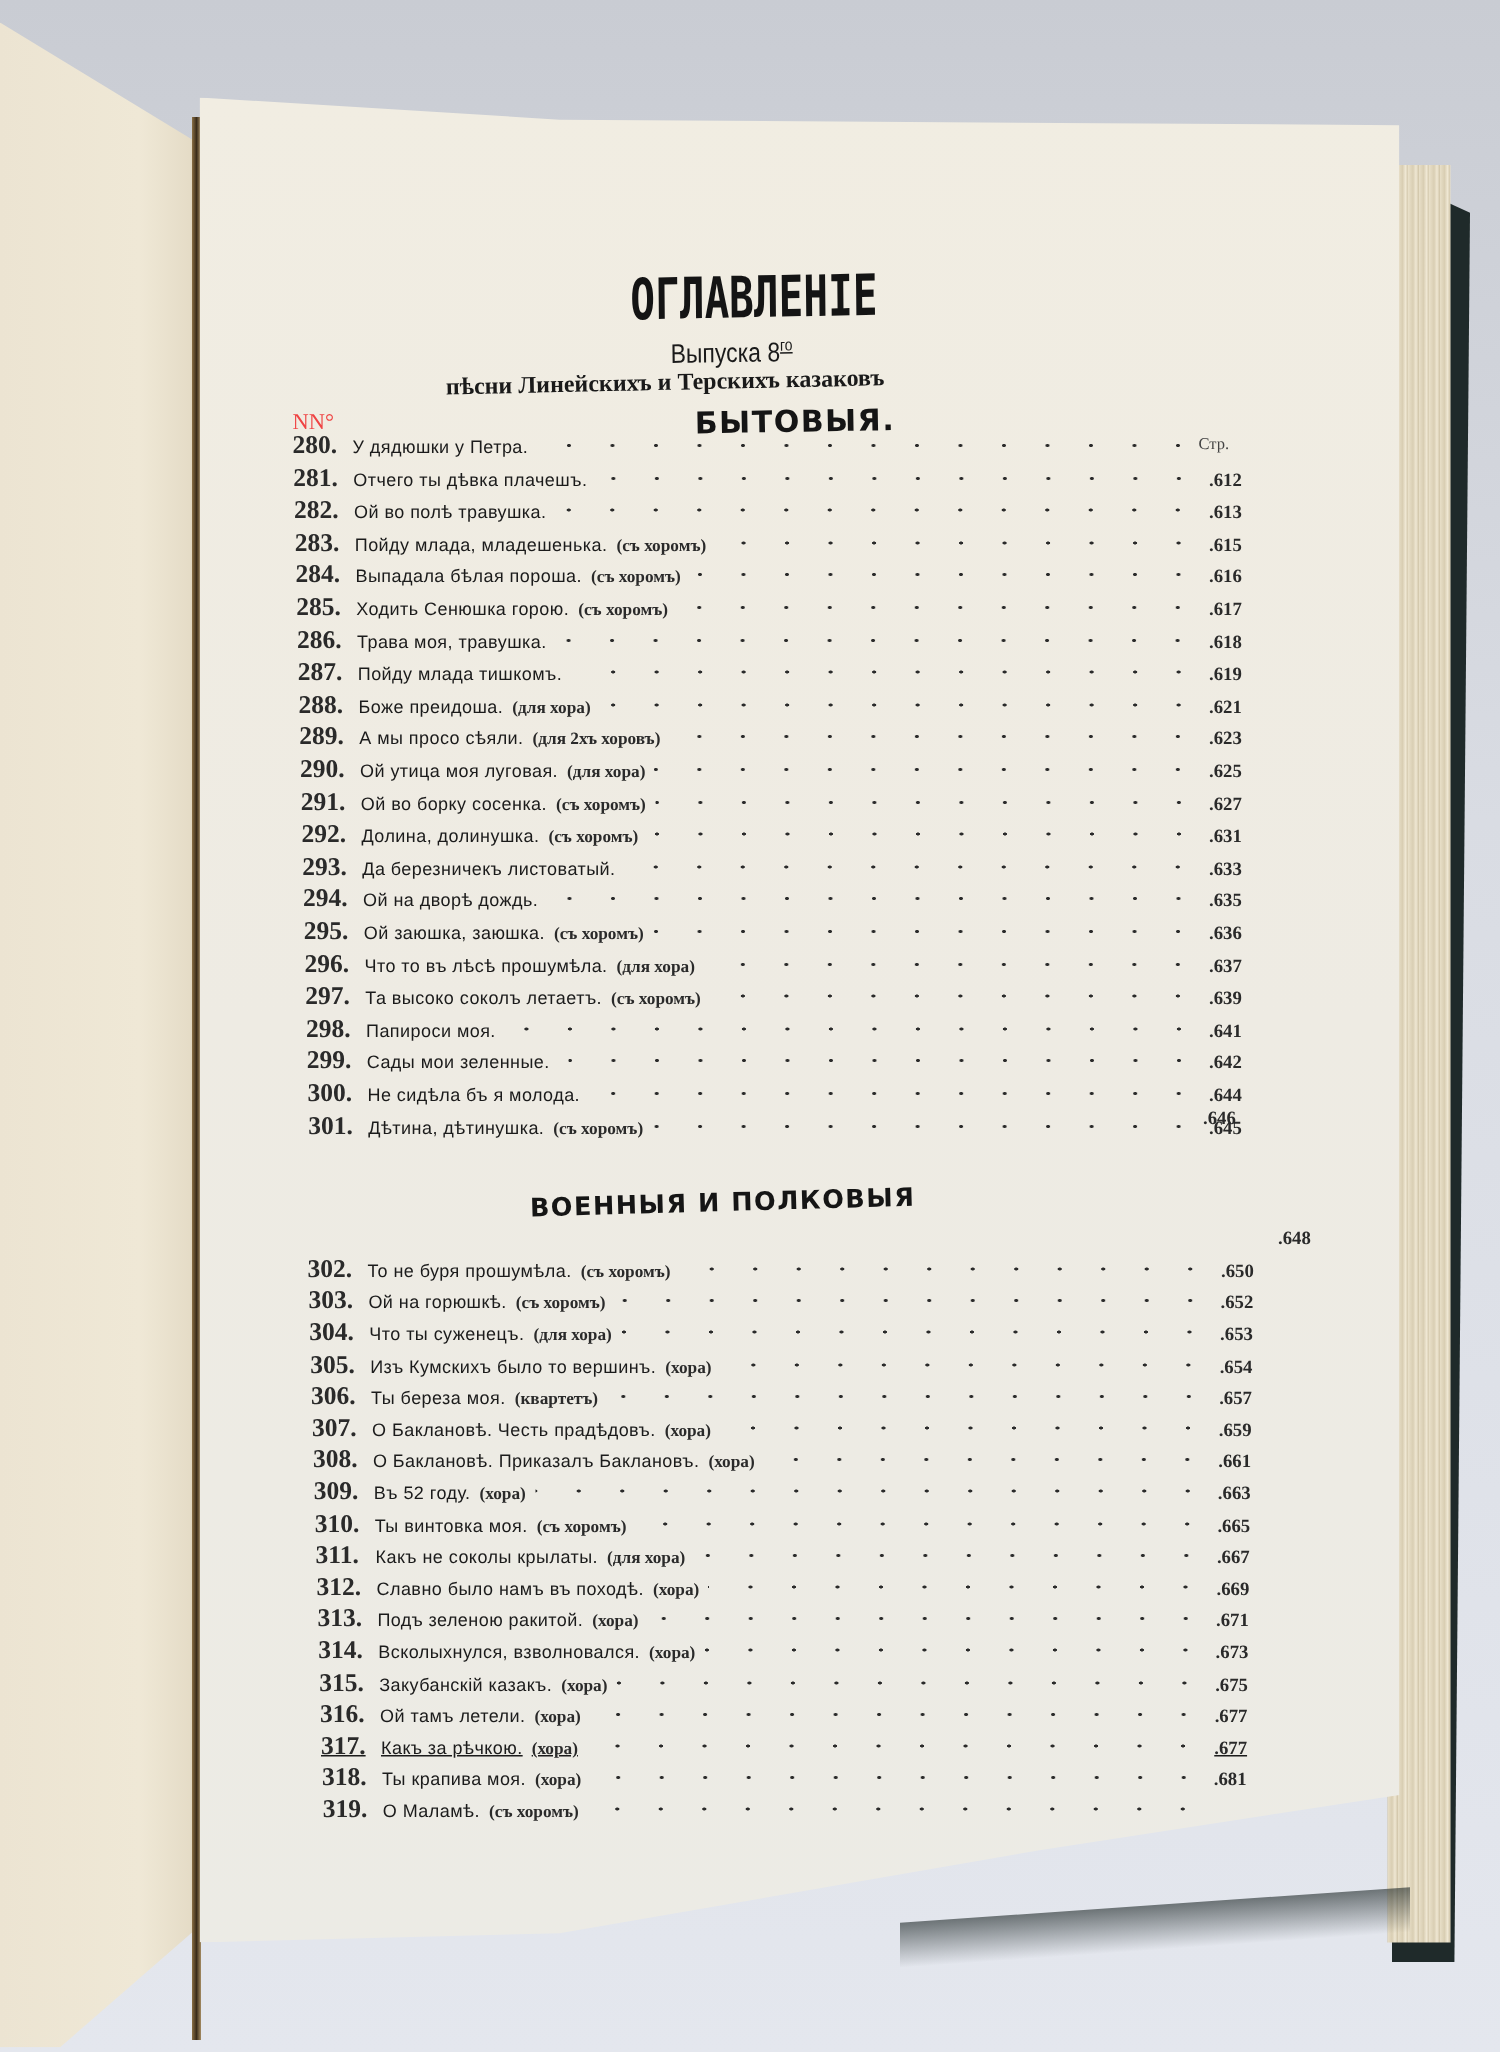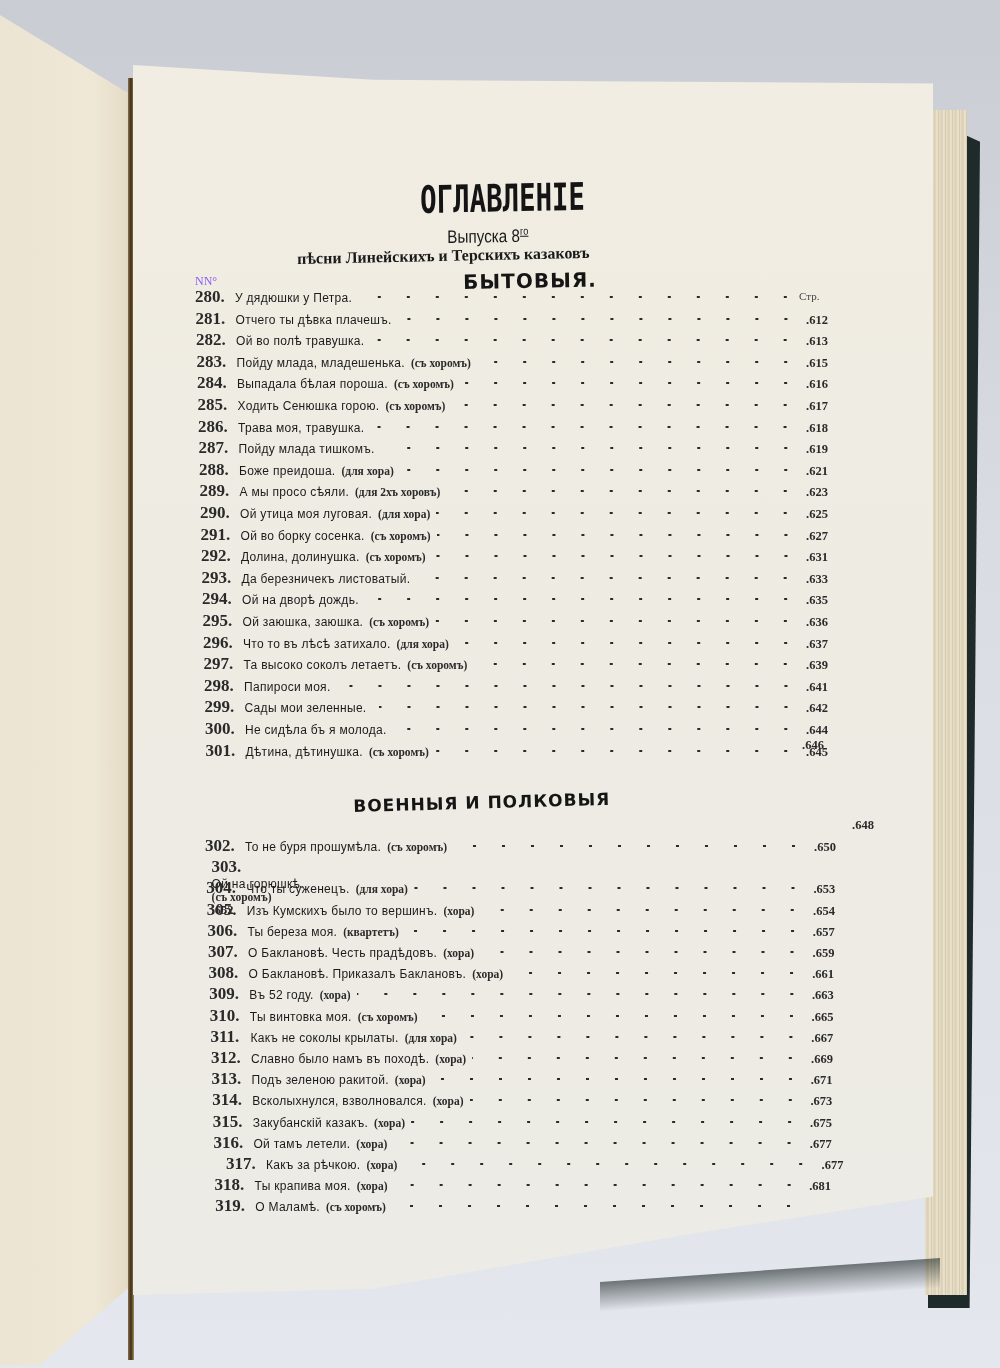--- a/index.html
+++ b/index.html
@@ -53,21 +53,21 @@
     font-size:16px; color:#1a1a1a; transform: rotate(-1.2deg); transform-origin:left top;
   }
   .section-heading {
     position:absolute; font-family:"DejaVu Sans", sans-serif; font-weight:bold; color:#151515;
     letter-spacing:1px;
   }
   .sec1 { left:463px; top:270px; font-size:20px; transform: rotate(-1deg); transform-origin:left top; }
   .sec2 { left:353px; top:796px; font-size:17px; transform: rotate(-1.6deg); transform-origin:left top; }
 
   .no-label {
-    position:absolute; left:195px; top:274px; font-family:"Liberation Serif", serif; font-size:12px; color:#8b5cf6;
+    position:absolute; left:195px; top:274px; font-family:"Liberation Serif", serif; font-size:15px; color:#ef4444;
   }
   .page-label {
     position:absolute; left:799px; top:290px; font-family:"Liberation Serif", serif; font-size:11px; color:#444;
   }
   .toc-row {
     position:absolute; height:20px; display:flex; align-items:baseline; white-space:nowrap;
     color:#1b1b1b;
   }
   .toc-num {
     font-family:"Liberation Serif", serif; font-weight:bold; font-size:17px; color:#2a2a2a;
@@ -210,21 +210,21 @@
     </div>
     <div class="toc-row" style="top: 611px; left: 202.5px; width: 637.5px;">
       <span class="toc-num">295.</span>
       <span class="toc-title">Ой заюшка, заюшка.</span>
       <span class="toc-note">(съ хоромъ)</span>
       <span class="toc-dots"></span>
       <span class="toc-page">.636</span>
     </div>
     <div class="toc-row" style="top: 632.6px; left: 203px; width: 637px;">
       <span class="toc-num">296.</span>
-      <span class="toc-title">Что то въ лѣсѣ затихало.</span>
+      <span class="toc-title">Что то въ лѣсѣ прошумѣла.</span>
       <span class="toc-note">(для хора)</span>
       <span class="toc-dots"></span>
       <span class="toc-page">.637</span>
     </div>
     <div class="toc-row" style="top: 654.2px; left: 203.5px; width: 636.5px;">
       <span class="toc-num">297.</span>
       <span class="toc-title">Та высоко соколъ летаетъ.</span>
       <span class="toc-note">(съ хоромъ)</span>
       <span class="toc-dots"></span>
       <span class="toc-page">.639</span>
@@ -259,21 +259,21 @@
     </div>
   </div>
 <div id="toc2">
     <div class="toc-row" style="top: 836px; left: 205px; width: 643px;">
       <span class="toc-num">302.</span>
       <span class="toc-title">То не буря прошумѣла.</span>
       <span class="toc-note">(съ хоромъ)</span>
       <span class="toc-dots"></span>
       <span class="toc-page">.650</span>
     </div>
-    <div class="toc-row" style="top: 857.2px; left: 205.6px; width: 642.1px; flex-direction: column;">
+    <div class="toc-row" style="top: 857.2px; left: 205.6px; width: 642.1px;">
       <span class="toc-num">303.</span>
       <span class="toc-title">Ой на горюшкѣ.</span>
       <span class="toc-note">(съ хоромъ)</span>
       <span class="toc-dots"></span>
       <span class="toc-page">.652</span>
     </div>
     <div class="toc-row" style="top: 878.4px; left: 206.2px; width: 641.2px;">
       <span class="toc-num">304.</span>
       <span class="toc-title">Что ты суженецъ.</span>
       <span class="toc-note">(для хора)</span>
@@ -357,21 +357,21 @@
       <span class="toc-dots"></span>
       <span class="toc-page">.675</span>
     </div>
     <div class="toc-row" style="top: 1132.8px; left: 213.4px; width: 630.4px;">
       <span class="toc-num">316.</span>
       <span class="toc-title">Ой тамъ летели.</span>
       <span class="toc-note">(хора)</span>
       <span class="toc-dots"></span>
       <span class="toc-page">.677</span>
     </div>
-    <div class="toc-row" style="top: 1154px; left: 226px; width: 629.5px;">
+    <div class="toc-row" style="top: 1154px; left: 214px; width: 629.5px; text-decoration: underline;">
       <span class="toc-num">317.</span>
       <span class="toc-title">Какъ за рѣчкою.</span>
       <span class="toc-note">(хора)</span>
       <span class="toc-dots"></span>
       <span class="toc-page">.677</span>
     </div>
     <div class="toc-row" style="top: 1175.2px; left: 214.6px; width: 628.6px;">
       <span class="toc-num">318.</span>
       <span class="toc-title">Ты крапива моя.</span>
       <span class="toc-note">(хора)</span>

